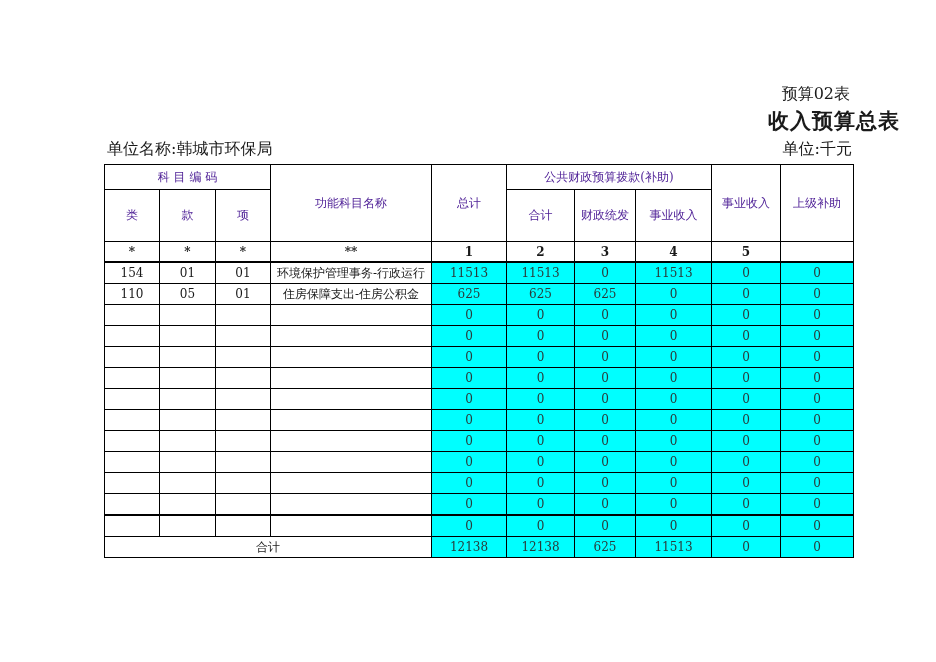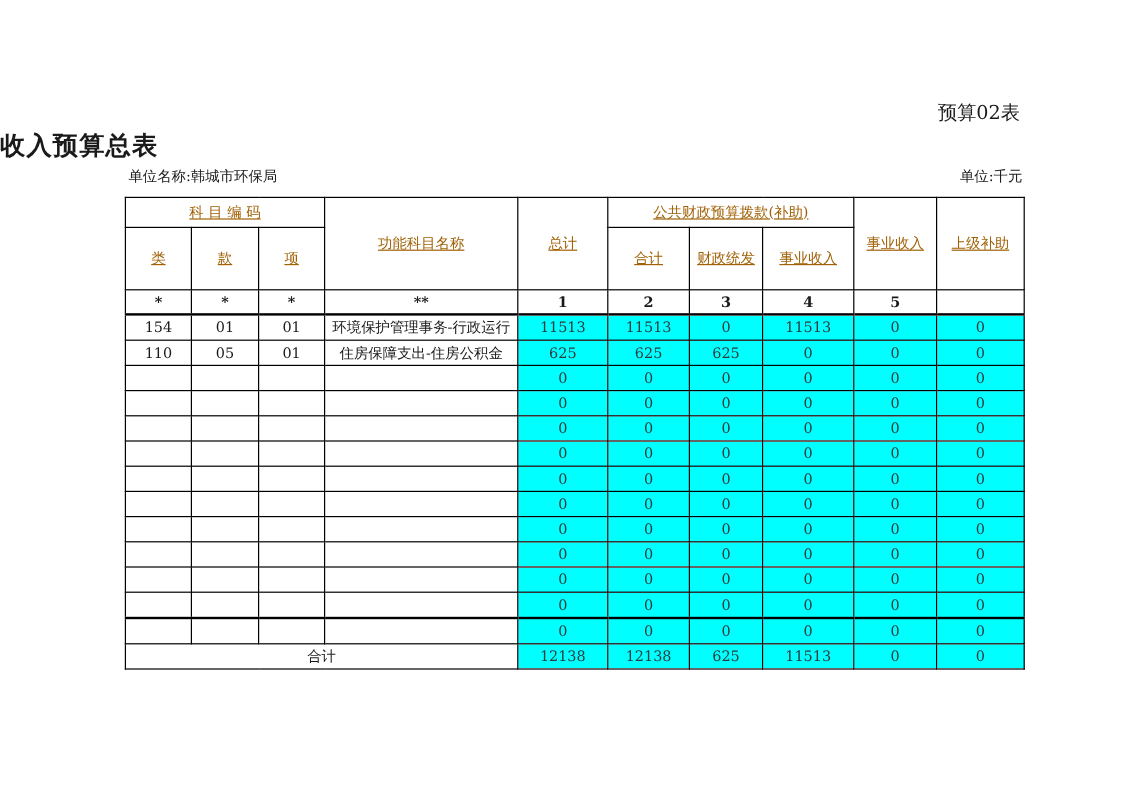--- a/index.html
+++ b/index.html
@@ -1,34 +1,34 @@
 <!DOCTYPE html>
 <html><head>
   <meta charset="utf-8">
   <style>
     html, body { margin: 0; padding: 0; background: #ffffff; }
     body { width: 936px; height: 662px; position: relative; overflow: hidden;
            font-family: "DejaVu Serif", "Liberation Serif", serif; color: #1a1a1a; }
     .form-code { position: absolute; right: 86px; top: 84px; font-size: 16px; }
-    .title { position: absolute; left: 0; width: 900px; top: 107px; text-align: left;
+    .title { position: absolute; left: 0; width: 900px; top: 107px; text-align: right;
              font-family: "DejaVu Sans", "Liberation Sans", sans-serif; font-weight: bold; font-size: 21px; letter-spacing: 1px; }
-    .unit-name { position: absolute; left: 107px; top: 139px; font-size: 12px; }
-    .unit { position: absolute; right: 84px; top: 139px; font-size: 12px; }
+    .unit-name { position: absolute; left: 107px; top: 139px; font-size: 16px; }
+    .unit { position: absolute; right: 84px; top: 139px; font-size: 16px; }
     table.budget { position: absolute; left: 104px; top: 164px; border-collapse: collapse; table-layout: fixed; }
     table.budget td { border: 1px solid #000; padding: 0; text-align: center; vertical-align: middle; font-size: 12px; overflow: hidden; white-space: nowrap; }
     table.budget tr.h1 td { height: 24px; }
     table.budget tr.h2 td { height: 51px; }
     table.budget tr.ids td { height: 19px; font-weight: bold; }
     table.budget tr.ids td { border-bottom: 2px solid #000; }
     table.budget tr.data td { height: 20px; }
     table.budget tr.last-blank td { border-bottom: 2px solid #000; }
     table.budget tr.total td { height: 20px; }
     td.cyan { background: #00ffff; color: #2a3b3b; }
     td.name { font-size: 11px; }
-    td.hdr { color: #a16207; font-size: 12.5px; text-decoration: underline; }
+    td.hdr { color: #4c1d95; font-size: 12.5px; }
   </style>
 </head>
 <body>
 
 <div class="form-code">预算02表</div>
 <div class="title">收入预算总表</div>
 <div class="unit-name">单位名称:韩城市环保局</div>
 <div class="unit">单位:千元</div>
 
 <table class="budget">

